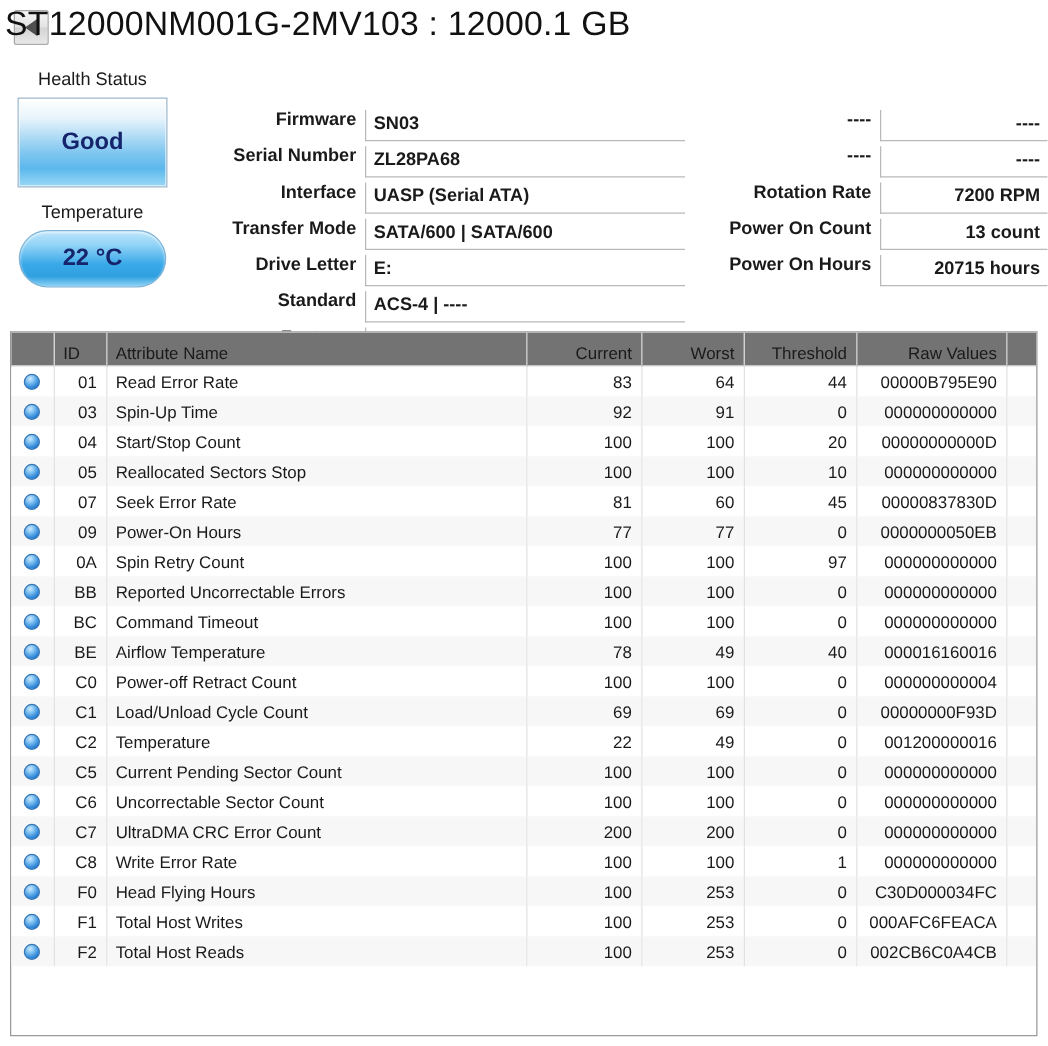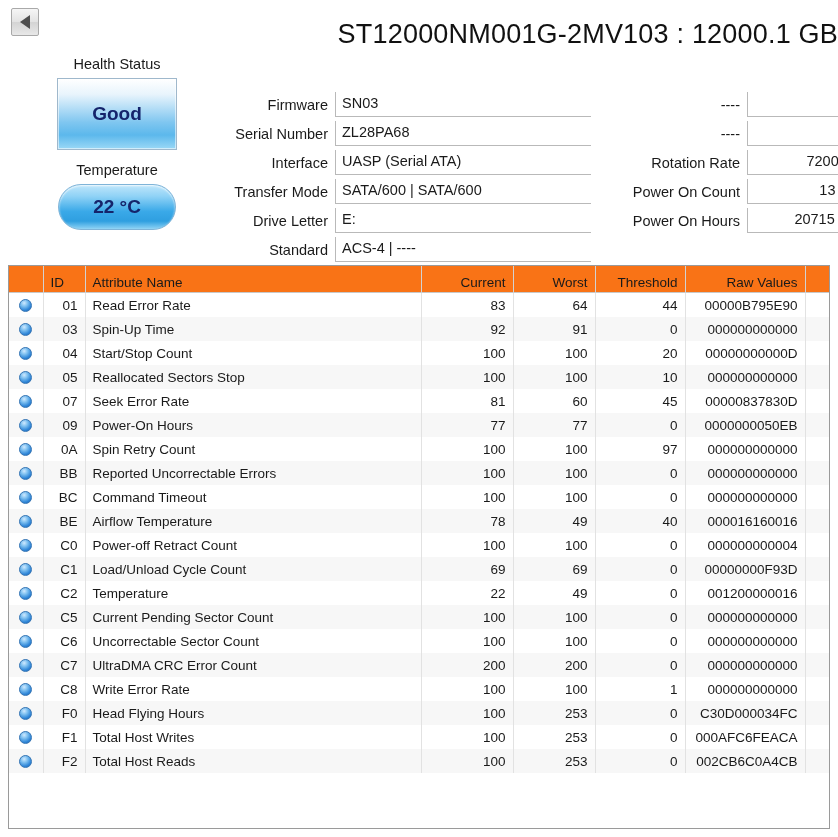--- a/index.html
+++ b/index.html
@@ -37,37 +37,35 @@
   }
   #back-button .tri {
     width: 0;
     height: 0;
     border-top: 7px solid transparent;
     border-bottom: 7px solid transparent;
     border-right: 10px solid #4f4f4f;
   }
   #disk-title {
     position: absolute;
-    left: 16px;
+    left: 4px;
     right: 0;
     top: 4px;
-    text-align: right;
+    text-align: left;
     font-size: 27px;
     font-weight: 400;
     letter-spacing: 0.2px;
     color: #111;
     white-space: nowrap;
-    margin-top: 15px;
   }
 
   
   #info-area {
     position: relative;
     height: 218px;
-    margin-left: 43px;
   }
 
   
   #left-col {
     position: absolute;
     left: 0;
     top: 0;
     width: 148px;
     text-align: center;
   }
@@ -126,22 +124,22 @@
   
   .field-rows {
     position: absolute;
     top: 44px;
   }
   #mid-col { left: 148px; width: 400px; }
   #right-col { left: 556px; width: 282px; }
 
   .frow {
     display: flex;
-    align-items: flex-end;
     height: 29px;
+    font-weight: bold;
   }
   .flabel {
     font-size: 14.5px;
     color: #1a1a1a;
     text-align: right;
     padding-right: 7px;
     padding-bottom: 4px;
     white-space: nowrap;
     box-sizing: border-box;
   }
@@ -189,21 +187,21 @@
   col.c-raw   { width: 120px; }
   col.c-pad   { width: 24px; }
 
   thead th {
     font-weight: normal;
     font-size: 13.5px;
     color: #1a1a1a;
     height: 24px;
     padding: 0 7px 2px 7px;
     border-right: 1px solid #d2d2d2;
-    background: #f97316;
+    background: #737373;
     vertical-align: bottom;
     margin-left: 12px;
   }
   thead th.left { text-align: left; }
   thead th.right { text-align: right; }
   thead th.noborder { border-right: none; }
   thead tr { border-bottom: 1px solid #c8c8c8; }
 
   tbody td {
     height: 24px;

